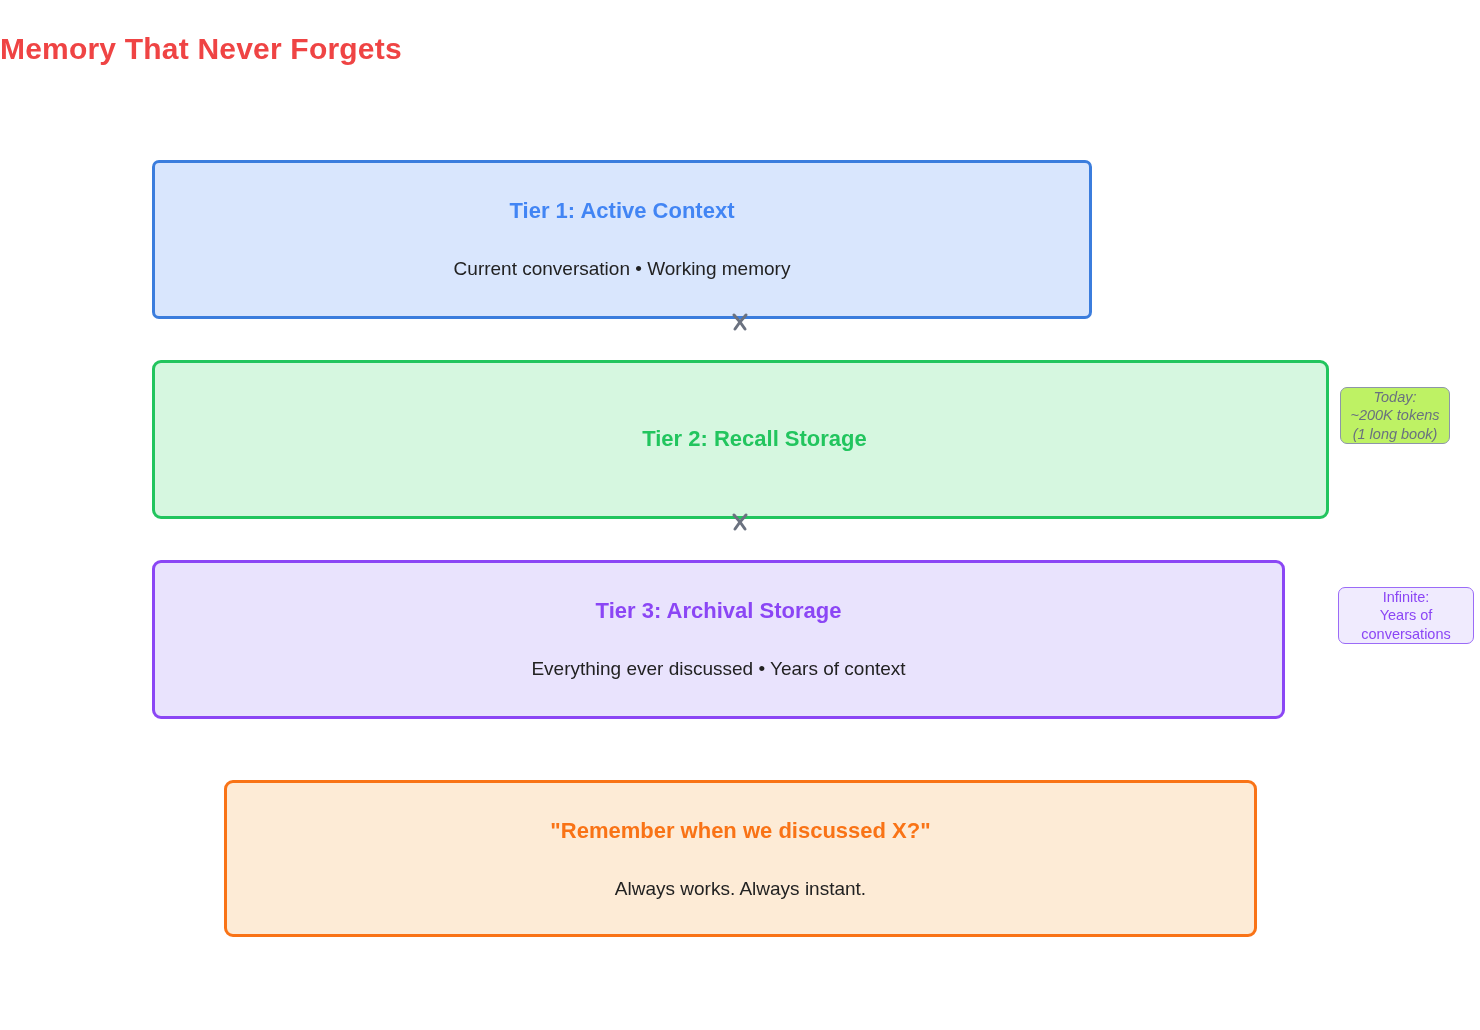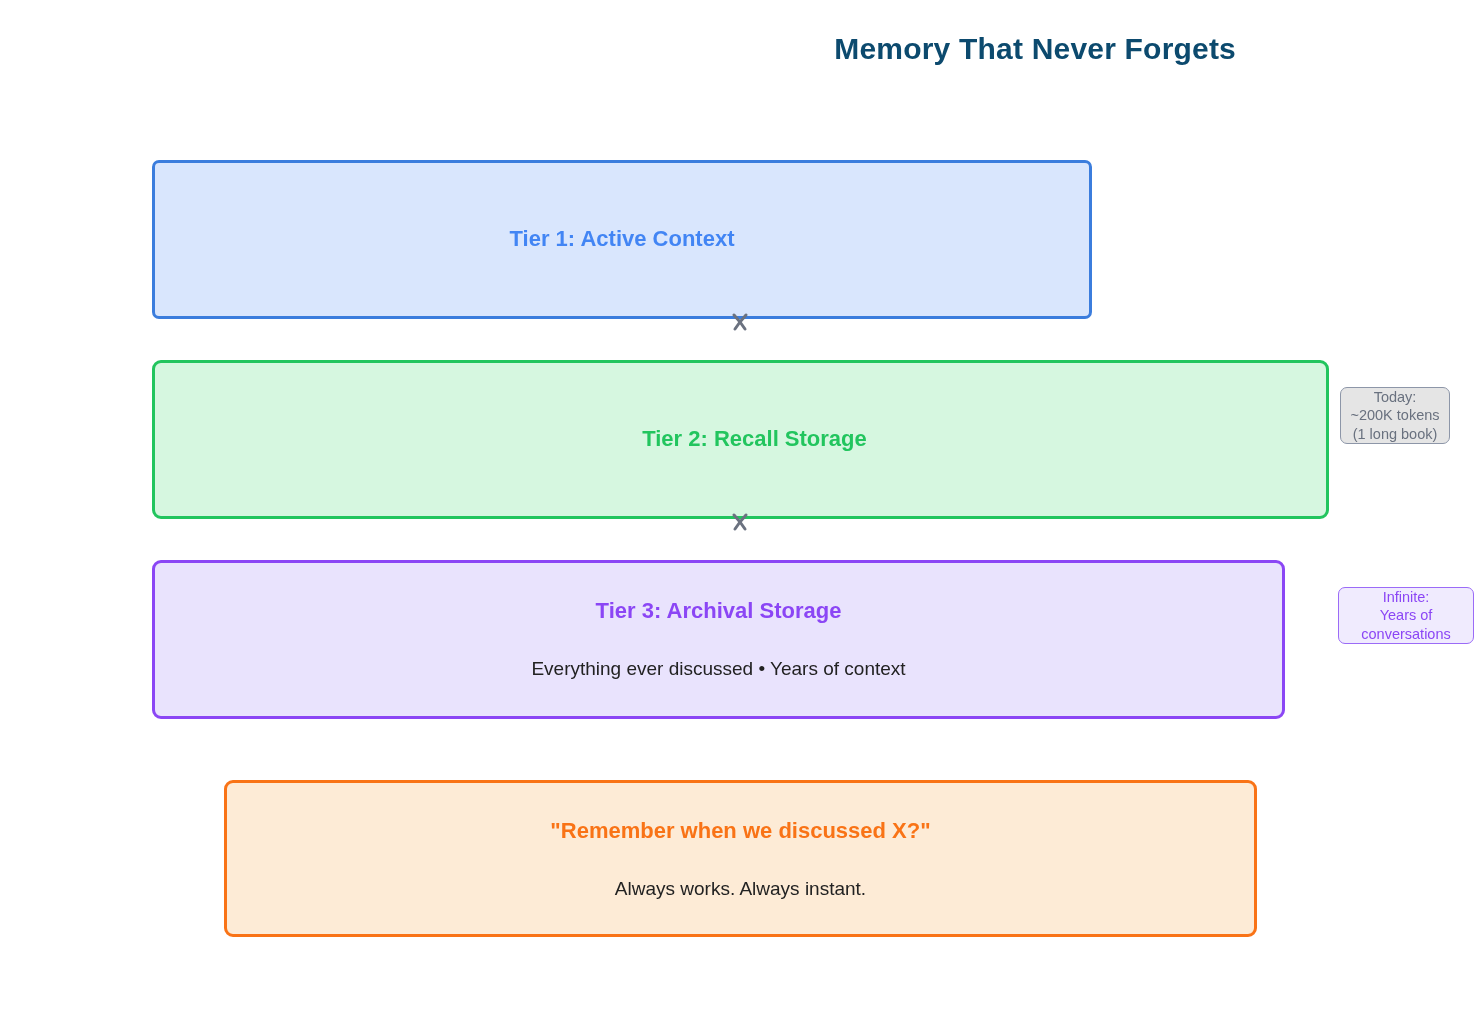--- a/index.html
+++ b/index.html
@@ -13,24 +13,24 @@
     position: relative;
     font-family: "Liberation Sans", sans-serif;
     overflow: hidden;
   }
 
   #page-title {
     position: absolute;
     left: 0;
     top: 32px;
     width: 1236px;
-    text-align: right;
+    text-align: left;
     font-size: 30px;
     font-weight: bold;
-    color: #0c4a6e;
+    color: #ef4444;
     letter-spacing: 0.2px;
   }
 
   .tier-box {
     position: absolute;
     box-sizing: border-box;
     border-radius: 9px;
     border-style: solid;
     border-width: 3px;
     display: flex;
@@ -138,42 +138,44 @@
     font-size: 14.5px;
     line-height: 1.28;
     text-align: center;
     padding: 2px 4px;
   }
   #badge-today {
     left: 1340px;
     top: 387px;
     width: 110px;
     height: 57px;
-    background: #e5e5e5;
+    background: #bef264;
     border-color: #8d96a8;
     color: #69717f;
+    font-style: italic;
   }
   #badge-infinite {
     left: 1338px;
     top: 587px;
     width: 136px;
     height: 57px;
     background: #f0ebfe;
     border-color: #9b6bf7;
     color: #8b46f5;
   }
   .badge-line { display: block; white-space: nowrap; }
 </style>
 </head>
 <body>
 
 <div id="page-title">Memory That Never Forgets</div>
 
 <div class="tier-box" id="tier-1">
   <div class="tier-title">Tier 1: Active Context</div>
+  <div class="tier-sub">Current conversation • Working memory</div>
 </div>
 
 <div class="connector" id="connector-1-2">
   <svg width="20" height="20" viewBox="0 0 20 20" aria-hidden="true">
     <path d="M4 3 L10 10 L16 3" stroke="#6b7280" stroke-width="3" fill="none" stroke-linecap="round"></path>
     <path d="M5 17 L10 10 L15 17" stroke="#6b7280" stroke-width="3" fill="none" stroke-linecap="round"></path>
   </svg>
 </div>
 
 <div class="tier-box" id="tier-2">

